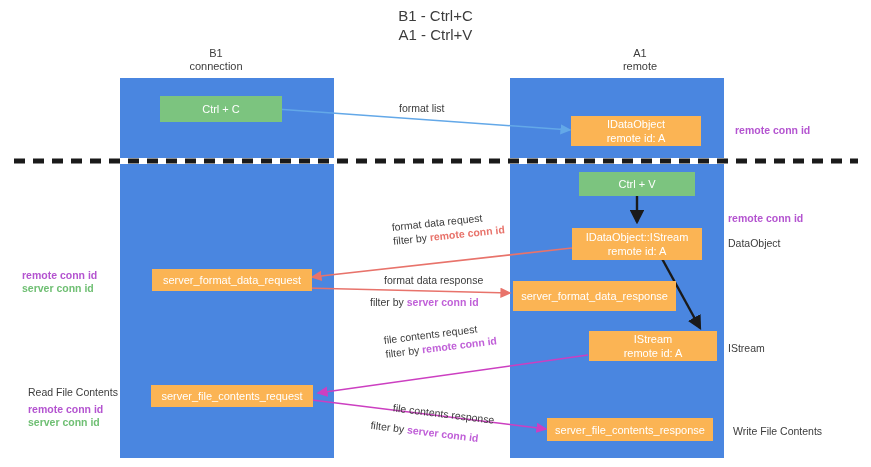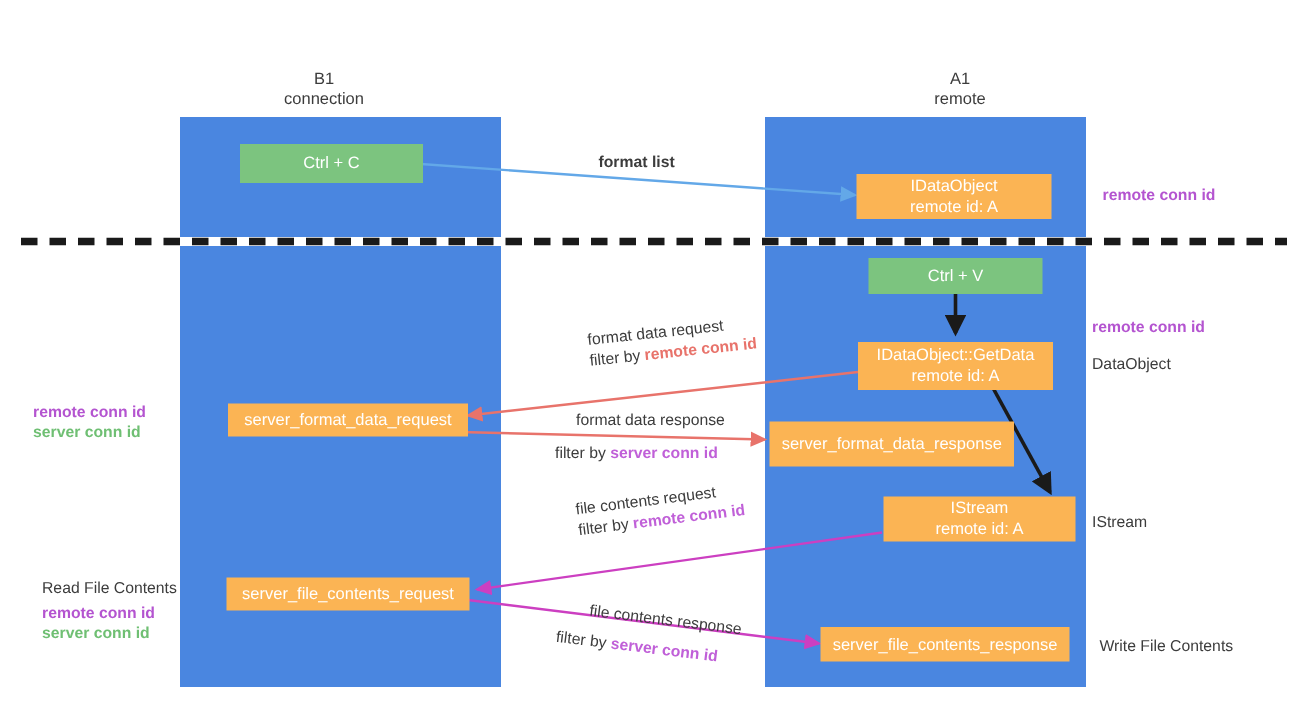--- a/index.html
+++ b/index.html
@@ -80,20 +80,22 @@
   }
   .side-label.purple { color: #b454d0; font-weight: bold; }
   .side-label.green { color: #6fbf73; font-weight: bold; }
   .rot-group { transform-origin: left top; }
 </style>
 </head>
 <body>
 
 <div id="canvas">
 
+  <div class="diagram-title">B1 - Ctrl+C
+A1 - Ctrl+V</div>
 
   <div class="lane-title" style="left:156px; top:47px; width:120px;text-align:center;">B1
 connection</div>
   <div class="lane-title" style="left:580px; top:47px; width:120px;">A1
 remote</div>
 
   <div class="lane" style="left:120px; top:78px; width:214px; height:80px;"></div>
   <div class="lane" style="left:120px; top:164px; width:214px; height:294px;"></div>
   <div class="lane" style="left:510px; top:78px; width:214px; height:80px;"></div>
   <div class="lane" style="left:510px; top:164px; width:214px; height:294px;"></div>
@@ -131,35 +133,35 @@
     <line x1="312" y1="400" x2="546" y2="429" stroke="#cc3fc1" stroke-width="1.6" marker-end="url(#arrow-magenta)"></line>
   </svg>
 
   <div class="node green" style="left:160px; top:96px; width:122px; height:26px;">Ctrl + C</div>
 
   <div class="node orange" style="left:571px; top:116px; width:130px; height:30px;">IDataObject
 remote id: A</div>
 
   <div class="node green" style="left:579px; top:172px; width:116px; height:24px;">Ctrl + V</div>
 
-  <div class="node orange" style="left:572px; top:228px; width:130px; height:32px;">IDataObject::GetData
+  <div class="node orange" style="left:572px; top:228px; width:130px; height:32px;">IDataObject::IStream
 remote id: A</div>
 
   <div class="node orange" style="left:152px; top:269px; width:160px; height:22px;">server_format_data_request</div>
 
   <div class="node orange" style="left:513px; top:281px; width:163px; height:30px;">server_format_data_response</div>
 
   <div class="node orange" style="left:589px; top:331px; width:128px; height:30px;">IStream
 remote id: A</div>
 
   <div class="node orange" style="left:151px; top:385px; width:162px; height:22px;text-align:right;">server_file_contents_request</div>
 
   <div class="node orange" style="left:547px; top:418px; width:166px; height:23px;">server_file_contents_response</div>
 
-  <div class="edge-label" style="left:399px; top:101px;font-weight:bold;">format list</div>
+  <div class="edge-label" style="left:399px; top:101px;">format list</div>
 
   <div class="rot-group" style="position:absolute; left:391px; top:220px; transform: rotate(-6deg);">
     <div class="edge-label" style="position:static;">format data request</div>
     <div class="edge-label" style="position:static;">
       <span>filter by </span><span class="hl-red">remote conn id</span>
     </div>
   </div>
 
   <div class="rot-group" style="position:absolute; left:370px; top:273px; transform: rotate(0deg);">
     <div class="edge-label" style="position:static; padding-left:14px;">format data response</div>

